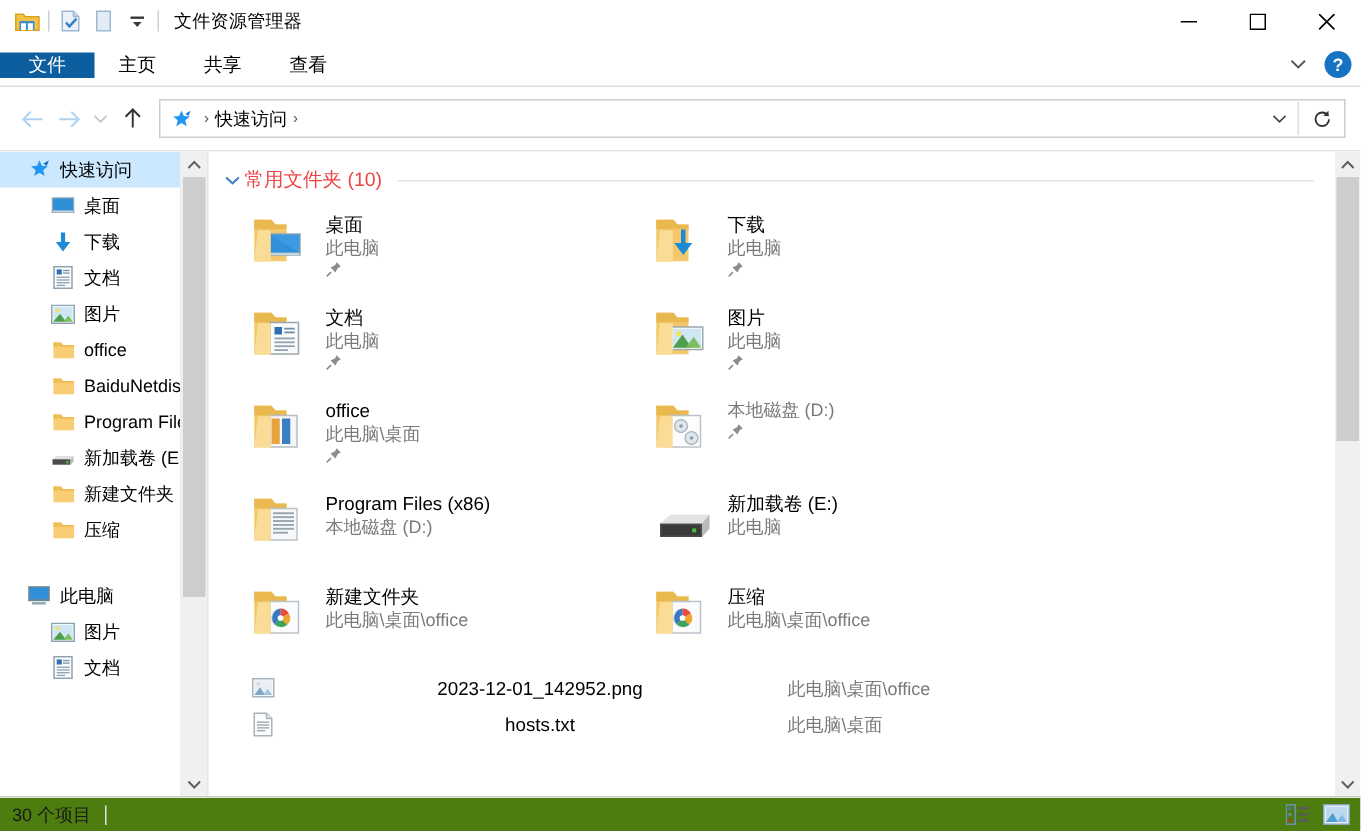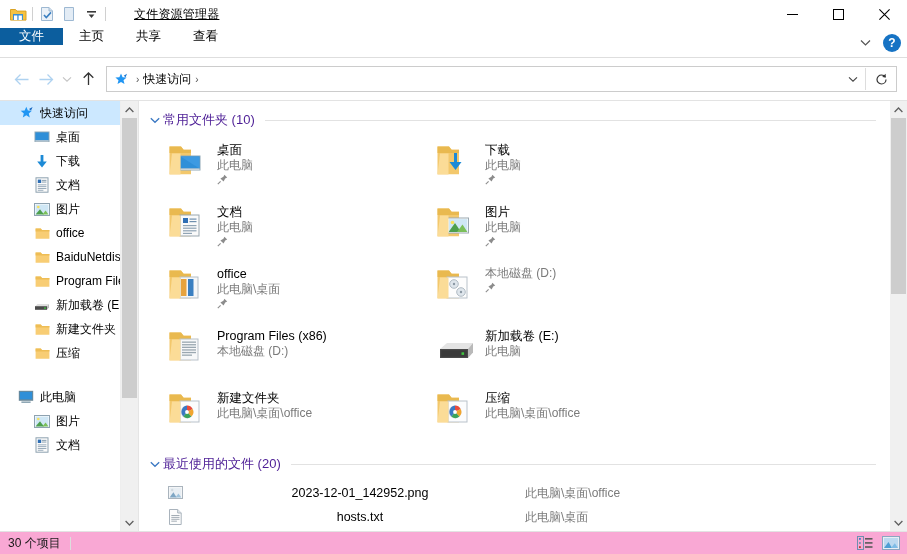--- a/index.html
+++ b/index.html
@@ -10,27 +10,27 @@
     font-size:12px;color:#000;
     -webkit-font-smoothing:antialiased;
   }
   .win{position:relative;width:907px;height:554px;display:flex;flex-direction:column;background:#fff;}
 
   
   .titlebar{height:28px;display:flex;align-items:center;background:#fff;position:relative;flex:0 0 28px;}
   .qat{display:flex;align-items:center;padding-left:7px;gap:0px;}
   .qat-ico{width:22px;height:22px;display:flex;align-items:center;justify-content:center;}
   .qat-sep{width:1px;height:14px;background:#d0d0d0;margin:0 3px;}
-  .title-text{font-size:12px;color:#000;margin-left:25px;letter-spacing:0.2px;text-decoration:underline;}
+  .title-text{font-size:12px;color:#000;margin-left:7px;letter-spacing:0.2px;}
   .wincontrols{position:absolute;right:0;top:0;display:flex;height:28px;}
   .wc{width:46px;height:28px;display:flex;align-items:center;justify-content:center;cursor:default;}
   .wc svg{display:block;}
 
   
-  .ribbon{height:30px;flex:0 0 30px;display:flex;align-items:flex-start;background:#fff;position:relative;}
+  .ribbon{height:30px;flex:0 0 30px;display:flex;align-items:center;background:#fff;position:relative;}
   .tab{display:flex;align-items:center;justify-content:center;padding:0 16px;font-size:12.5px;color:#000;cursor:default;}
   .tab.file{background:#0c5e9e;color:#fff;font-weight:400;padding:0 19px;}
   .ribbon-right{position:absolute;right:6px;top:0;height:30px;display:flex;align-items:center;gap:8px;}
   .chev-btn{width:20px;height:20px;display:flex;align-items:center;justify-content:center;}
   .help-btn{width:18px;height:18px;border-radius:50%;background:#1673c4;display:flex;align-items:center;justify-content:center;color:#fff;font-size:12px;font-weight:bold;}
   .ribbon-underline{position:absolute;left:0;right:0;bottom:0;height:1px;background:#dedede;}
 
   
   .addrbar{height:42px;flex:0 0 42px;display:flex;align-items:center;background:#fff;padding:0 10px;gap:0px;}
   .navbtn{width:24px;height:24px;display:flex;align-items:center;justify-content:center;cursor:default;}
@@ -62,42 +62,42 @@
   .gap{height:10px;}
   .navscroll{position:absolute;right:0;top:0;width:17px;bottom:0;background:#f0f0f0;border-left:1px solid #eee;}
   .sb-arrow{height:17px;display:flex;align-items:center;justify-content:center;color:#606060;}
   .sb-thumb{position:absolute;left:1px;right:1px;background:#cdcdcd;}
 
   
   .content{flex:1;position:relative;overflow:hidden;background:#fff;border-left:1px solid #e5e5e5;}
   .content-inner{position:absolute;left:0;top:0;right:17px;}
   .grouphdr{display:flex;align-items:center;padding:10px 0 6px 8px;}
   .grp-chev{width:16px;display:flex;align-items:center;justify-content:center;color:#3b78c3;}
-  .grp-title{font-size:13px;color:#4c1d95;white-space:nowrap;}
+  .grp-title{font-size:13px;color:#ef4444;white-space:nowrap;}
   .grp-line{flex:1;height:1px;background:#e2e2e2;margin-left:10px;margin-right:14px;}
 
   .tiles{display:flex;flex-wrap:wrap;padding-left:26px;}
   .tile{width:268px;height:58px;display:flex;align-items:flex-start;padding-top:4px;cursor:default;}
   .tile-hl{display:flex;align-items:flex-start;padding:2px;border-radius:1px;}
   .tico{width:42px;height:42px;flex:0 0 42px;position:relative;margin-right:8px;}
   .tmeta{display:flex;flex-direction:column;padding-top:1px;}
   .tname{font-size:12.5px;color:#000;line-height:16px;white-space:nowrap;}
   .tpath{font-size:12px;color:#7a7a7a;line-height:15px;white-space:nowrap;}
   .tpin{margin-top:1px;}
 
   .rows{padding-left:26px;padding-top:2px;}
   .frow{height:24px;display:flex;align-items:center;cursor:default;}
   .rico{width:20px;flex:0 0 20px;display:flex;align-items:center;justify-content:center;margin-right:10px;}
   .rname{font-size:12.5px;color:#000;width:330px;white-space:nowrap;text-align:center;}
   .rpath{font-size:12px;color:#7a7a7a;white-space:nowrap;}
 
   .cscroll{position:absolute;right:0;top:0;width:17px;bottom:0;background:#f0f0f0;}
 
   
-  .status{height:22px;flex:0 0 22px;display:flex;align-items:center;border-top:1px solid #e3e3e3;background:#f9a8d4;padding-left:8px;position:relative;}
+  .status{height:22px;flex:0 0 22px;display:flex;align-items:center;border-top:1px solid #e3e3e3;background:#4d7c0f;padding-left:8px;position:relative;}
   .status-txt{font-size:12px;color:#1a1a1a;}
   .status-sep{width:1px;height:13px;background:#ddd;margin-left:9px;}
   .viewbtns{position:absolute;right:6px;top:0;height:22px;display:flex;align-items:center;gap:6px;}
   .vbtn{width:20px;height:18px;display:flex;align-items:center;justify-content:center;cursor:default;}
 </style>
 </head>
 <body>
 
 <div class="win">
 
@@ -634,29 +634,20 @@
                     </g>
                     <path d="M5 12.5h8.5v21H2.5z" fill="#fbdc97"></path>
                   </svg></span>
                 <span class="tmeta">
                   <span class="tname">压缩</span>
                   <span class="tpath">此电脑\桌面\office</span>
                 </span>
               </div>
             </div>
           </div>
-          <div class="grouphdr">
-            <span class="grp-chev">
-              <svg width="10" height="7" viewBox="0 0 10 7">
-                <path d="M0.8 1.3 L5 5.3 L9.2 1.3" fill="none" stroke="#3b78c3" stroke-width="1.3"></path>
-              </svg>
-            </span>
-            <span class="grp-title">最近使用的文件 (20)</span>
-            <span class="grp-line"></span>
-          </div>
           <div class="rows">
             <div class="frow">
               <span class="rico">
                 <svg width="17" height="18" viewBox="0 0 17 18">
                   <rect x="1.5" y="2.5" width="14" height="12" fill="#fafafa" stroke="#aab4bd" stroke-width="1"></rect>
                   <rect x="2.6" y="3.6" width="11.8" height="9.8" fill="#e8eef3"></rect>
                   <path d="M2.6 13.4 L6.4 8.2 L9.6 13.4 Z" fill="#7ea6c4"></path>
                   <path d="M8.5 13.4 L11.4 9.4 L14.4 13.4 Z" fill="#9fc3dc"></path>
                   <circle cx="5.2" cy="6" r="1.2" fill="#cfd8df"></circle>
                 </svg>

